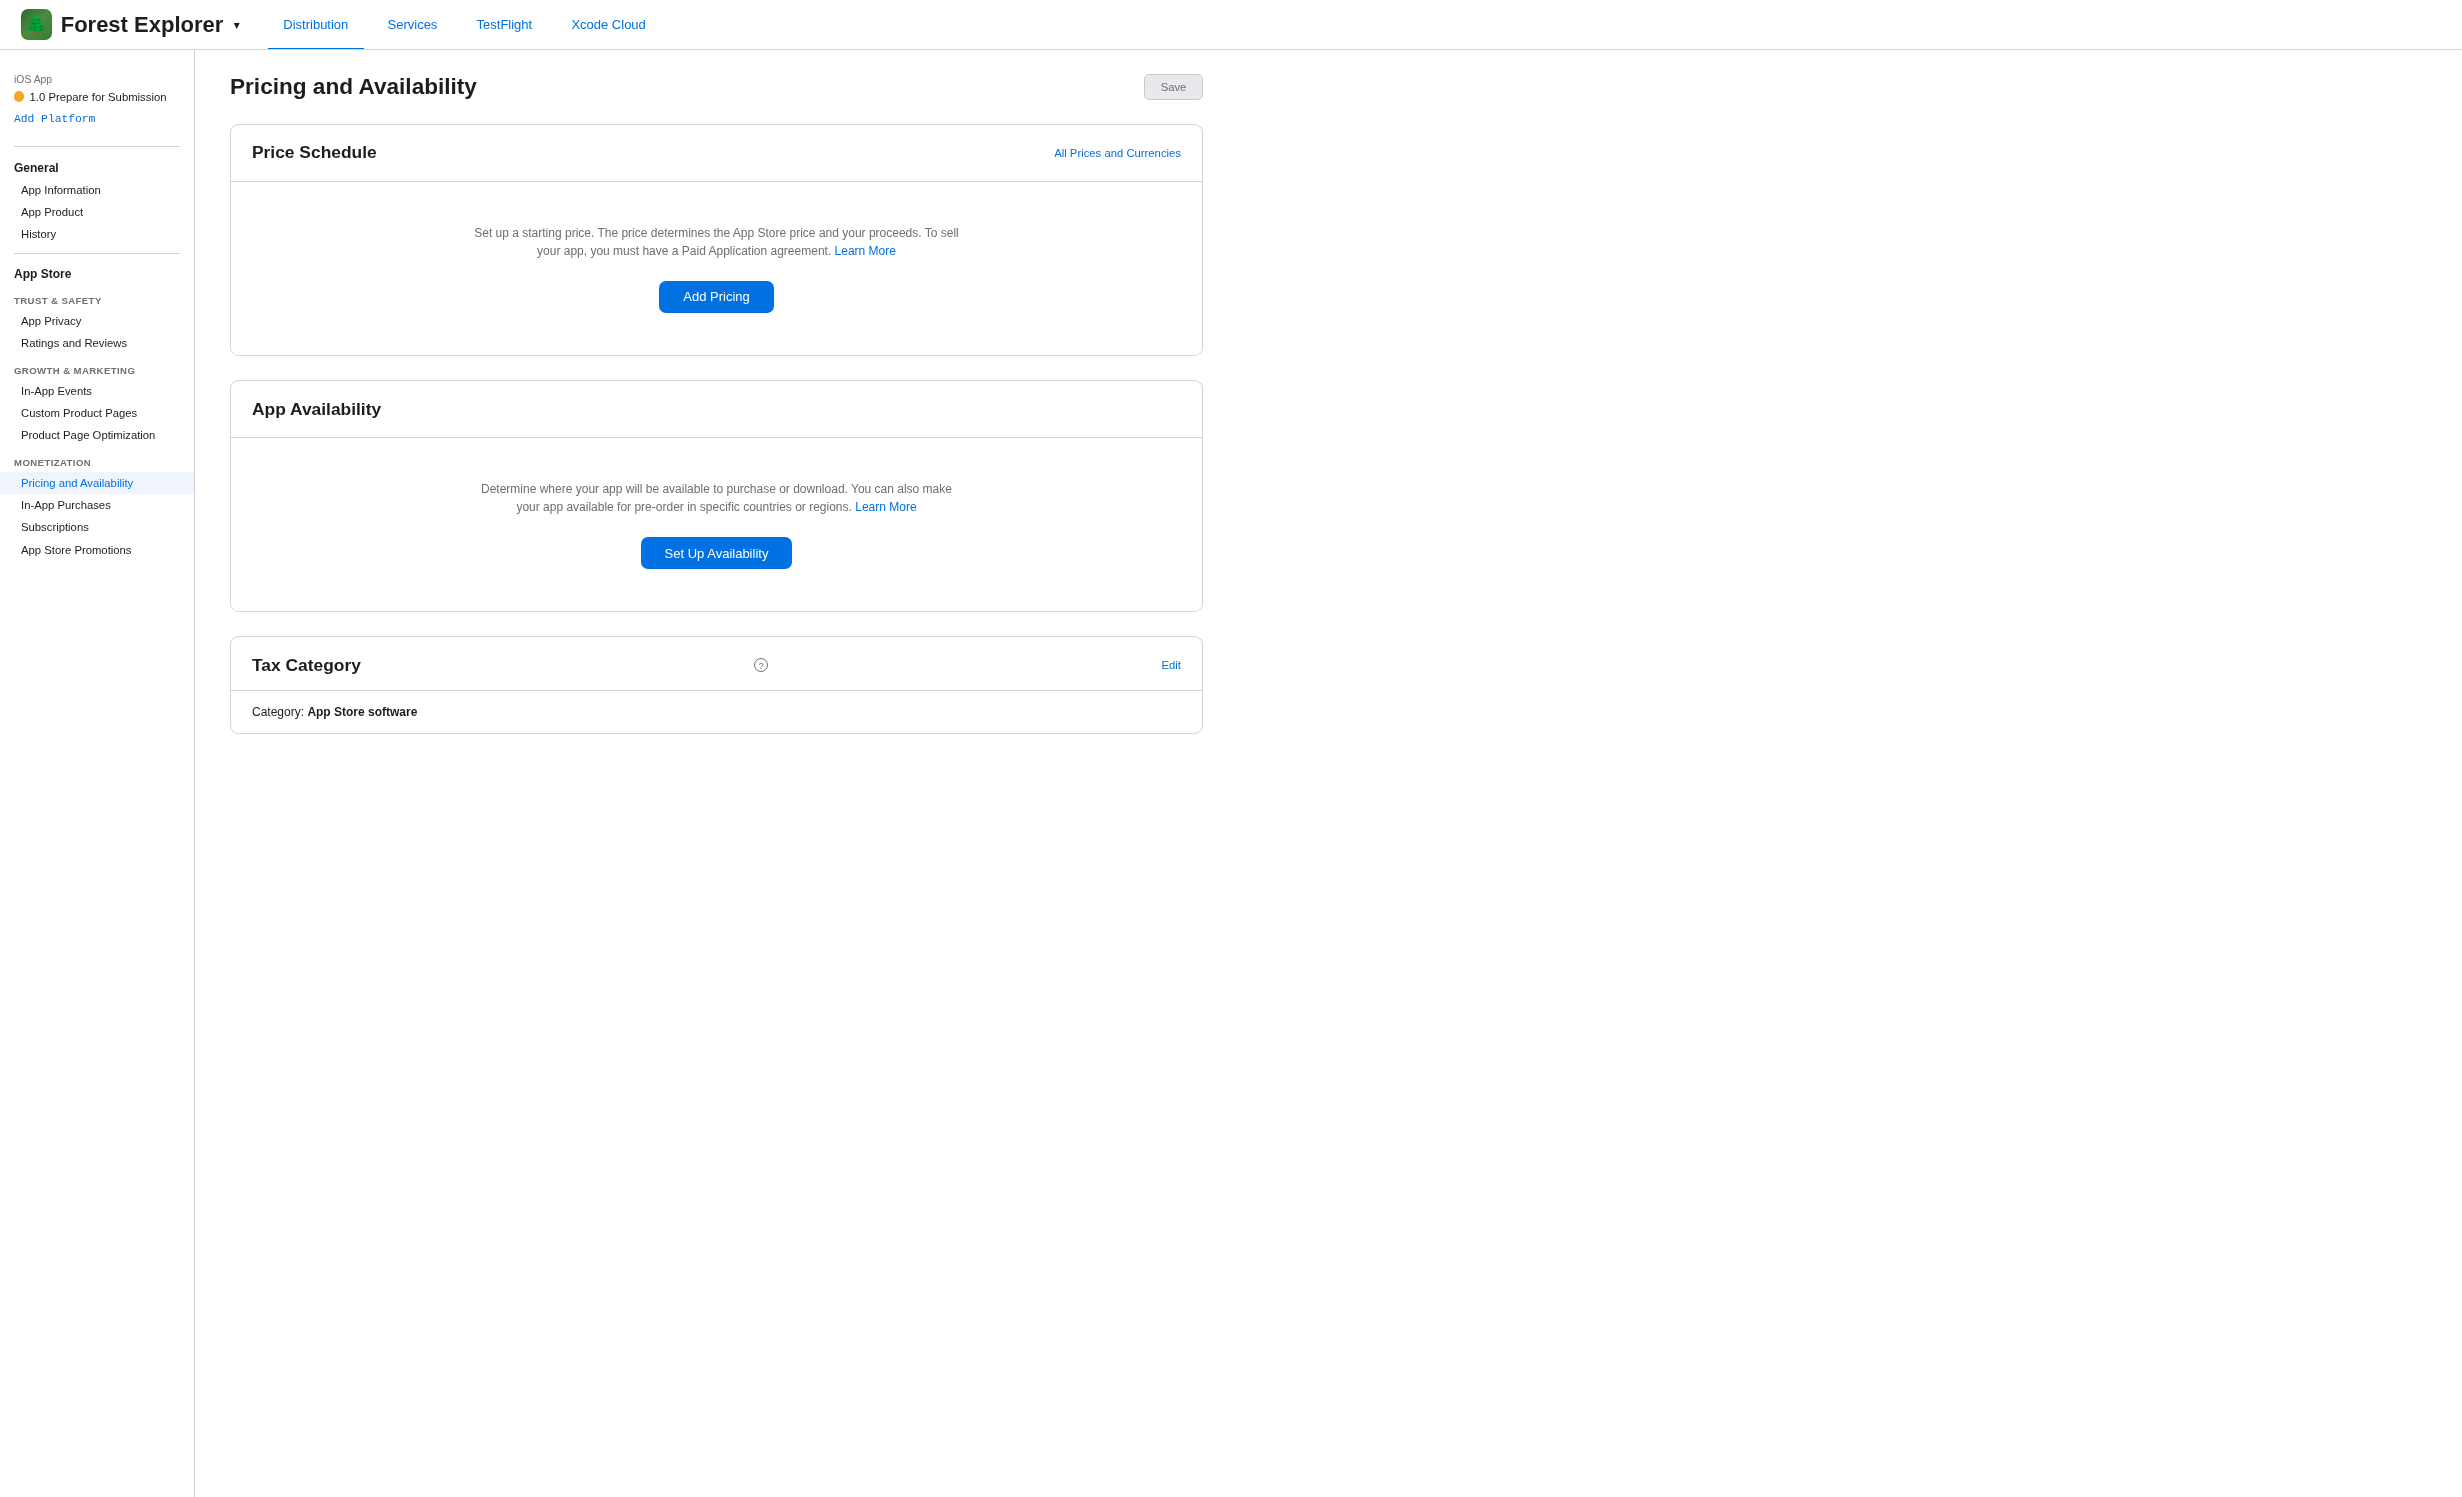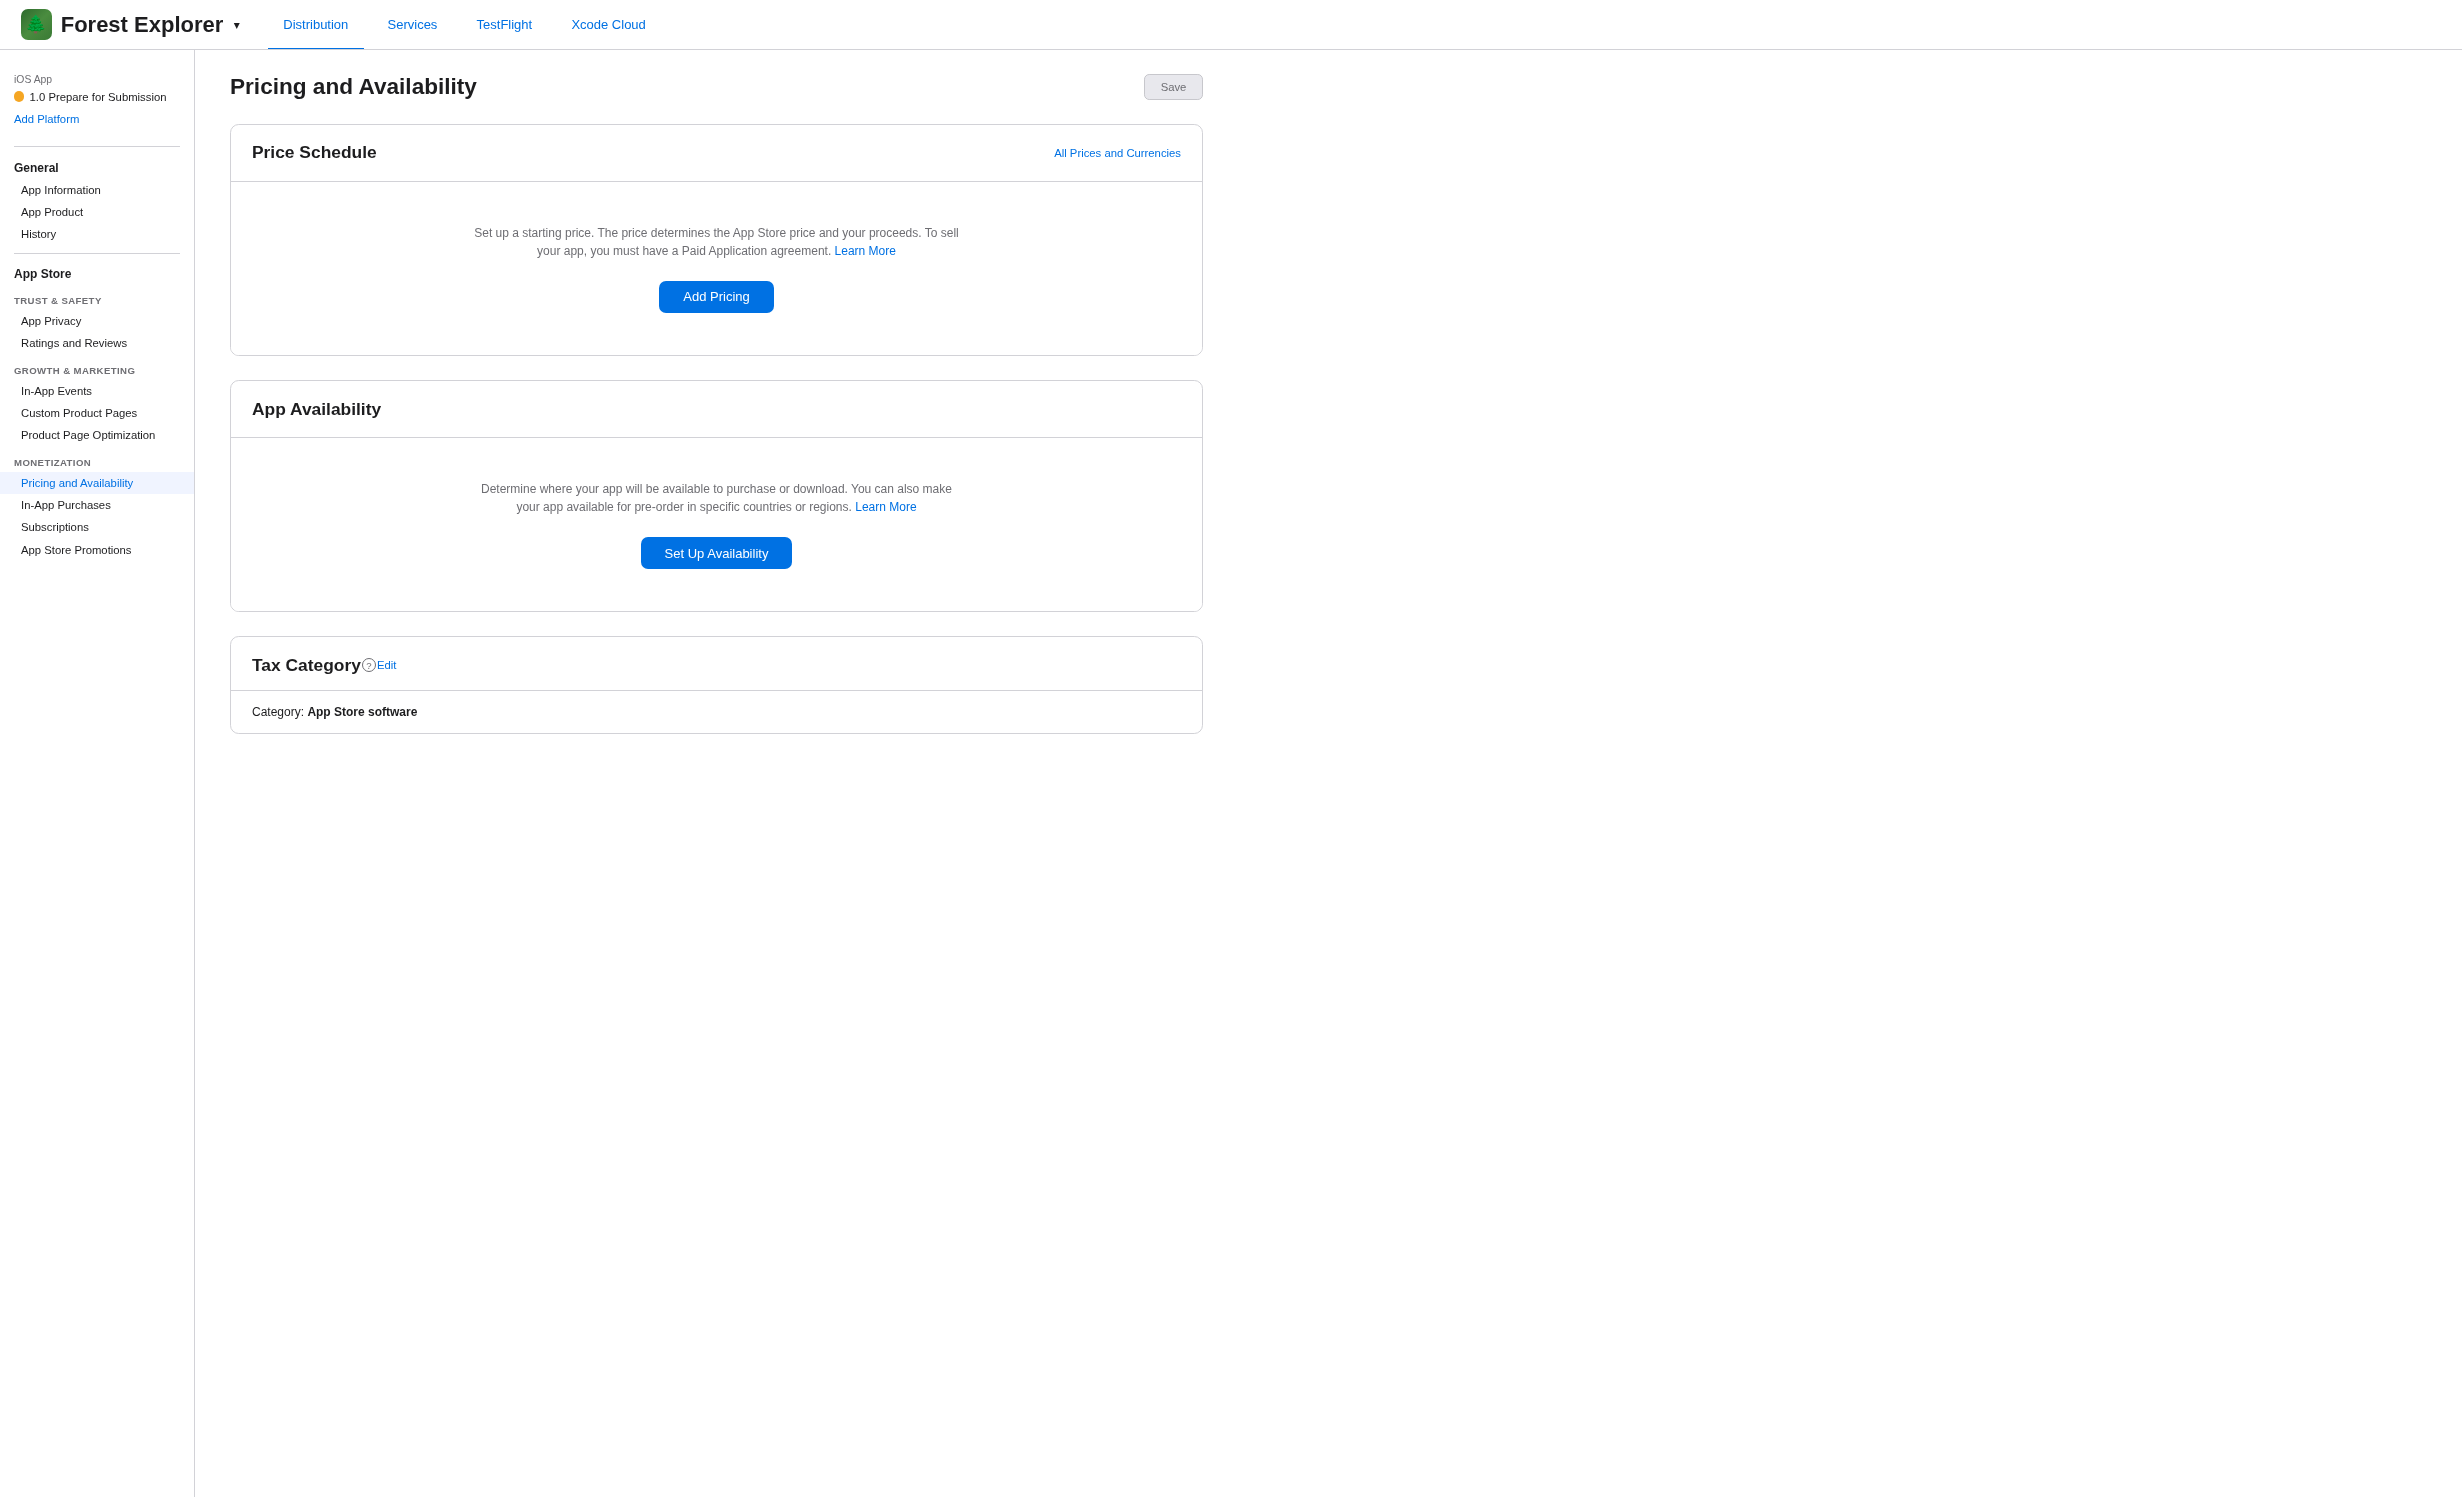--- a/index.html
+++ b/index.html
@@ -122,20 +122,21 @@
       display: inline-block;
       flex-shrink: 0;
     }
 
     .add-platform-link {
       padding: 3.5px 14px 14px 14px;
       font-size: 11.3px;
       color: #0071e3;
       cursor: pointer;
       display: block;
+      font-family: Liberation Mono, monospace;
     }
 
     .sidebar-divider {
       height: 0.9px;
       background: #d2d2d7;
       margin: 7px 14px;
     }
 
     .sidebar-group-label {
       font-size: 9.6px;
@@ -265,20 +266,21 @@
       border-radius: 8.7px;
       overflow: hidden;
     }
 
     .tax-header {
       display: flex;
       align-items: center;
       gap: 1px;
       padding: 17.4px 21px 14px 21px;
       border-bottom: 0.9px solid #d2d2d7;
+      justify-content: space-between;
     }
 
     .tax-title {
       font-size: 17.4px;
       font-weight: 700;
       color: #1d1d1f;
     }
 
     .help-icon {
       width: 14px;

